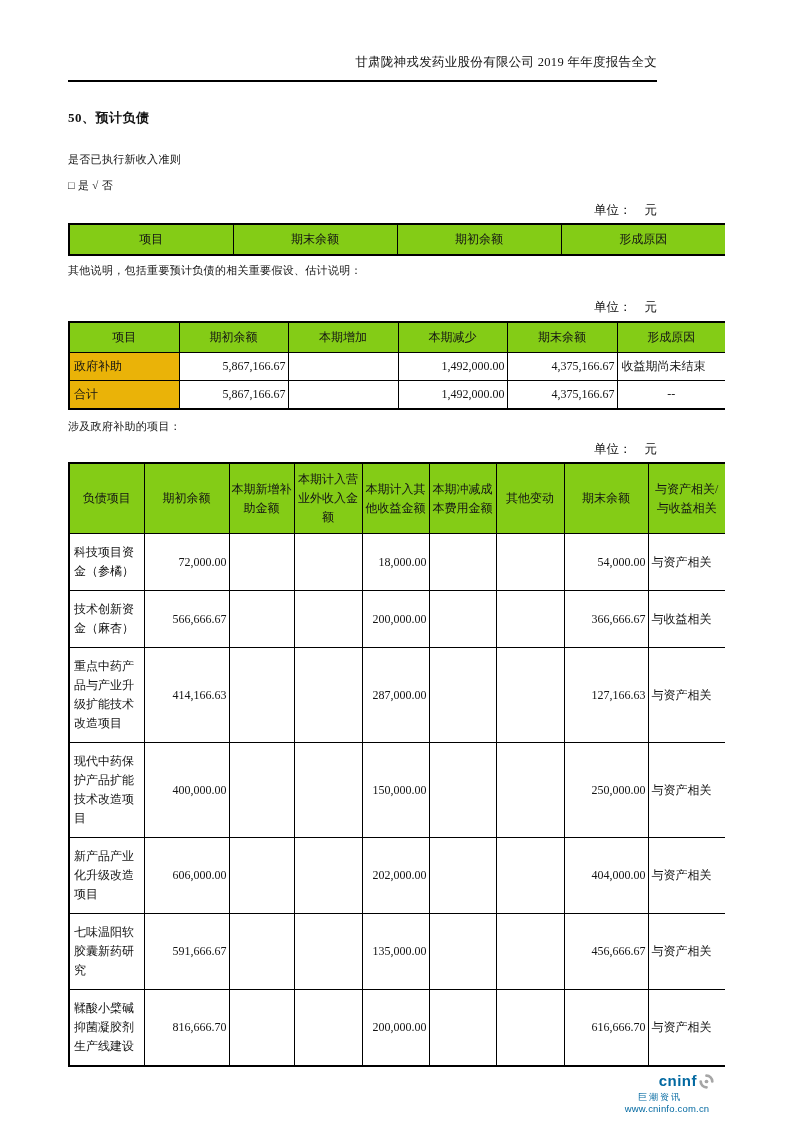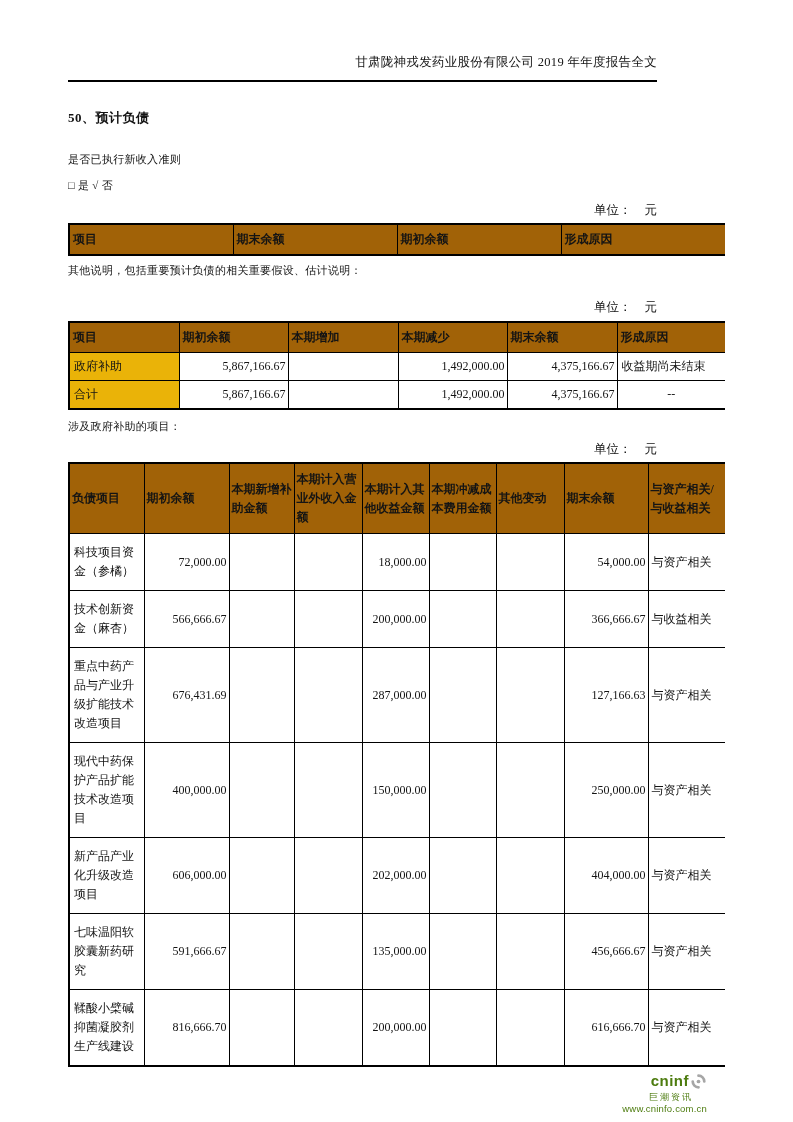--- a/index.html
+++ b/index.html
@@ -53,41 +53,41 @@
   }
   th, td {
     border: 1px solid #000;
     vertical-align: middle;
     padding: 5px 3px;
     line-height: 19px;
     overflow: hidden;
     word-break: break-all;
   }
   thead th {
-    background: #a16207;
-    font-weight: bold;
-    text-align: left;
+    background: #84cc16;
+    font-weight: normal;
+    text-align: center;
   }
   .shaded { background: #eab308; }
   .num { text-align: right; padding-right: 2px; padding-left: 2px; }
   .lbl { text-align: left; padding-left: 4px; padding-right: 2px; }
   .ctr { text-align: center; }
   .t2 { margin-top: 5px; }
   .t2 td { padding-top: 4px; padding-bottom: 4px; }
   .gov th { padding: 6px 2px; }
   .gov td { padding-top: 9px; padding-bottom: 9px; }
   .gov .rel { text-align: left; padding-left: 3px; padding-right: 1px; }
   .gov-note { margin-top: 9px; }
   .cninfo-logo {
     position: absolute;
-    right: 18px;
+    right: 10px;
     bottom: 8px;
     width: 96px;
-    color: #4d7c0f;
-    text-align: right;
+    color: #0369a1;
+    text-align: center;
     line-height: 1.05;
     font-family: "Liberation Sans", "DejaVu Sans", sans-serif;
   }
   .logo-row {
     display: flex;
     align-items: center;
     justify-content: flex-end;
     gap: 1px;
   }
   .logo-brand {
@@ -228,21 +228,21 @@
         <td class="num"></td>
         <td class="num"></td>
         <td class="num">200,000.00</td>
         <td class="num"></td>
         <td class="num"></td>
         <td class="num">366,666.67</td>
         <td class="rel">与收益相关</td>
       </tr>
       <tr>
         <td class="lbl">重点中药产品与产业升级扩能技术改造项目</td>
-        <td class="num">676,431.69</td>
+        <td class="num">414,166.63</td>
         <td class="num"></td>
         <td class="num"></td>
         <td class="num">287,000.00</td>
         <td class="num"></td>
         <td class="num"></td>
         <td class="num">127,166.63</td>
         <td class="rel">与资产相关</td>
       </tr>
       <tr>
         <td class="lbl">现代中药保护产品扩能技术改造项目</td>

